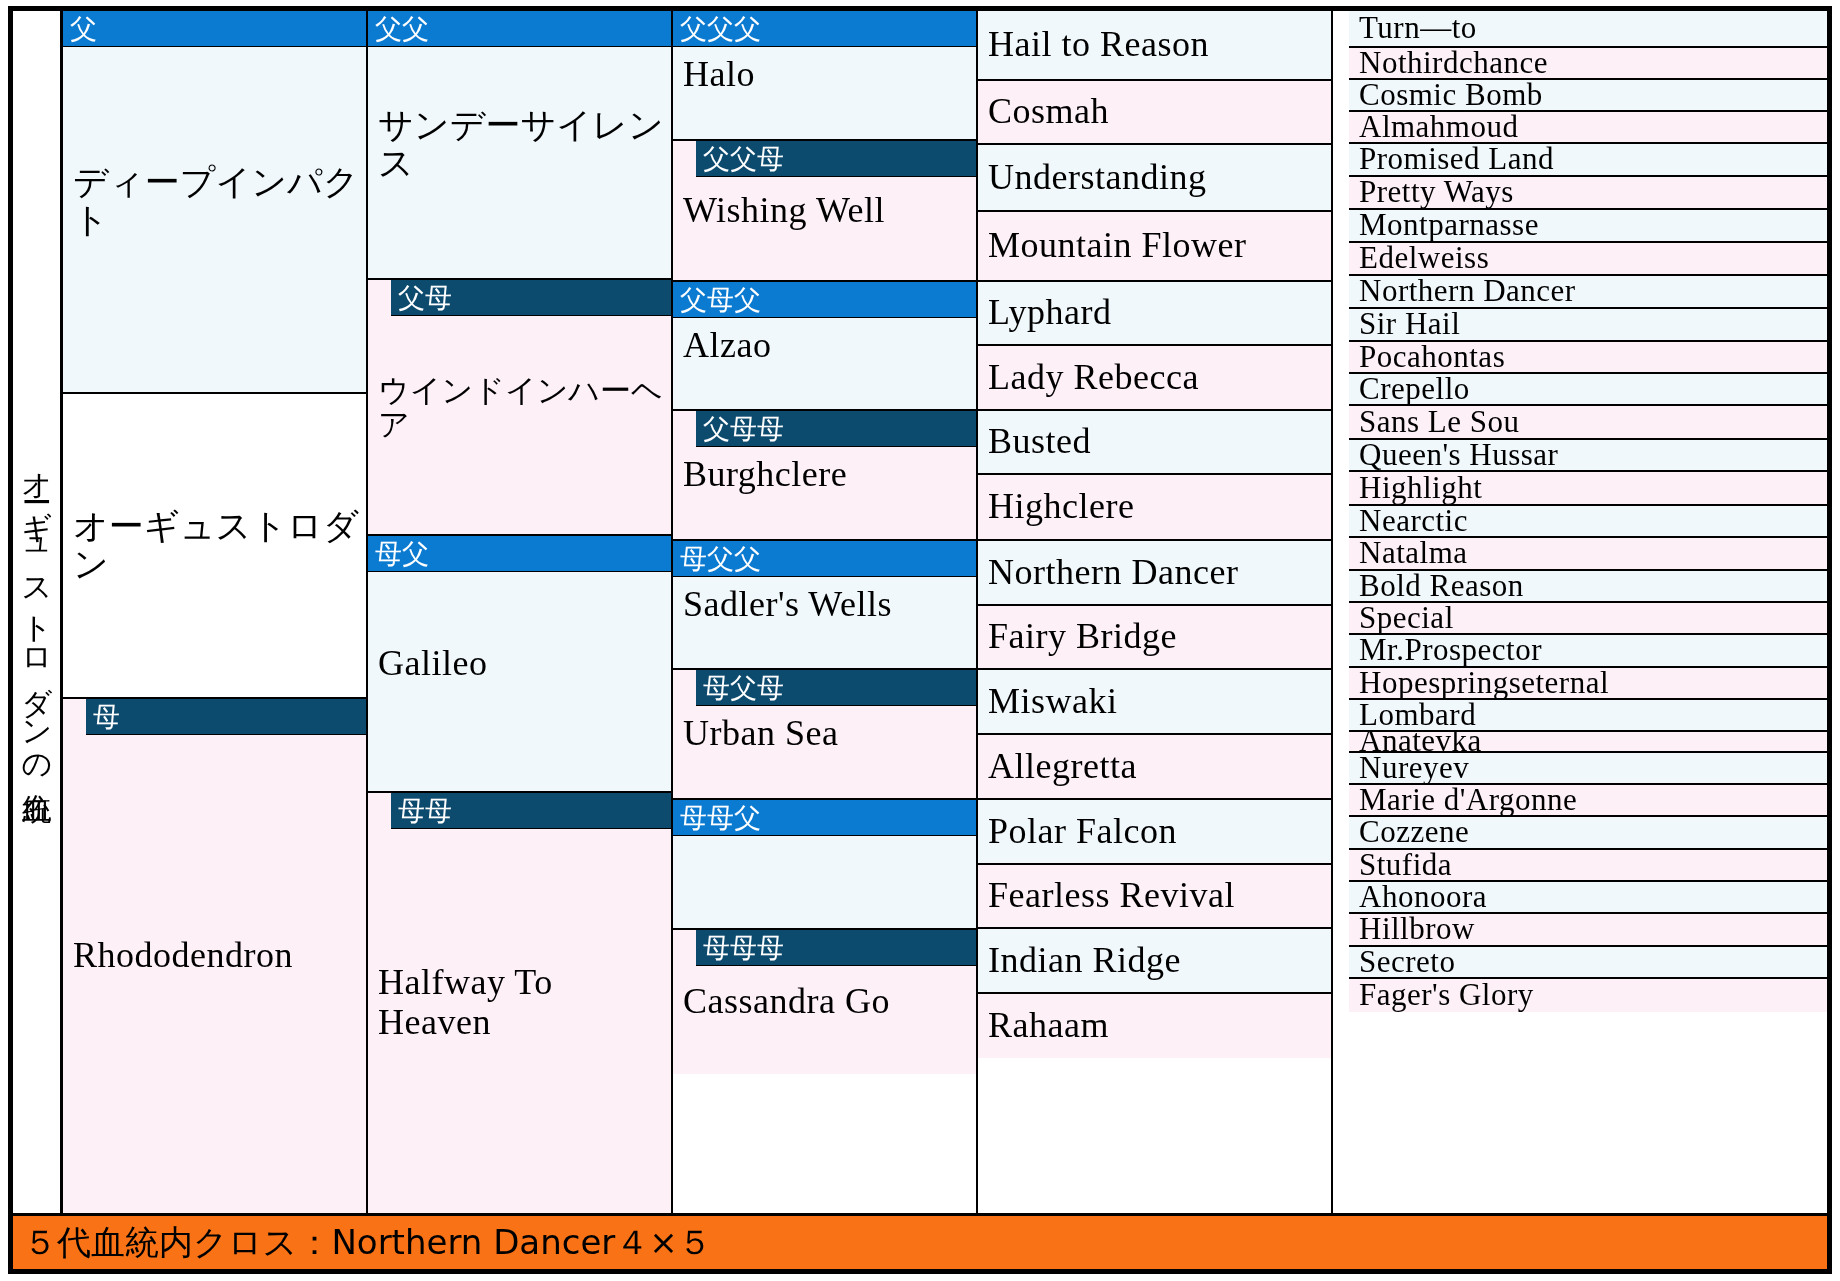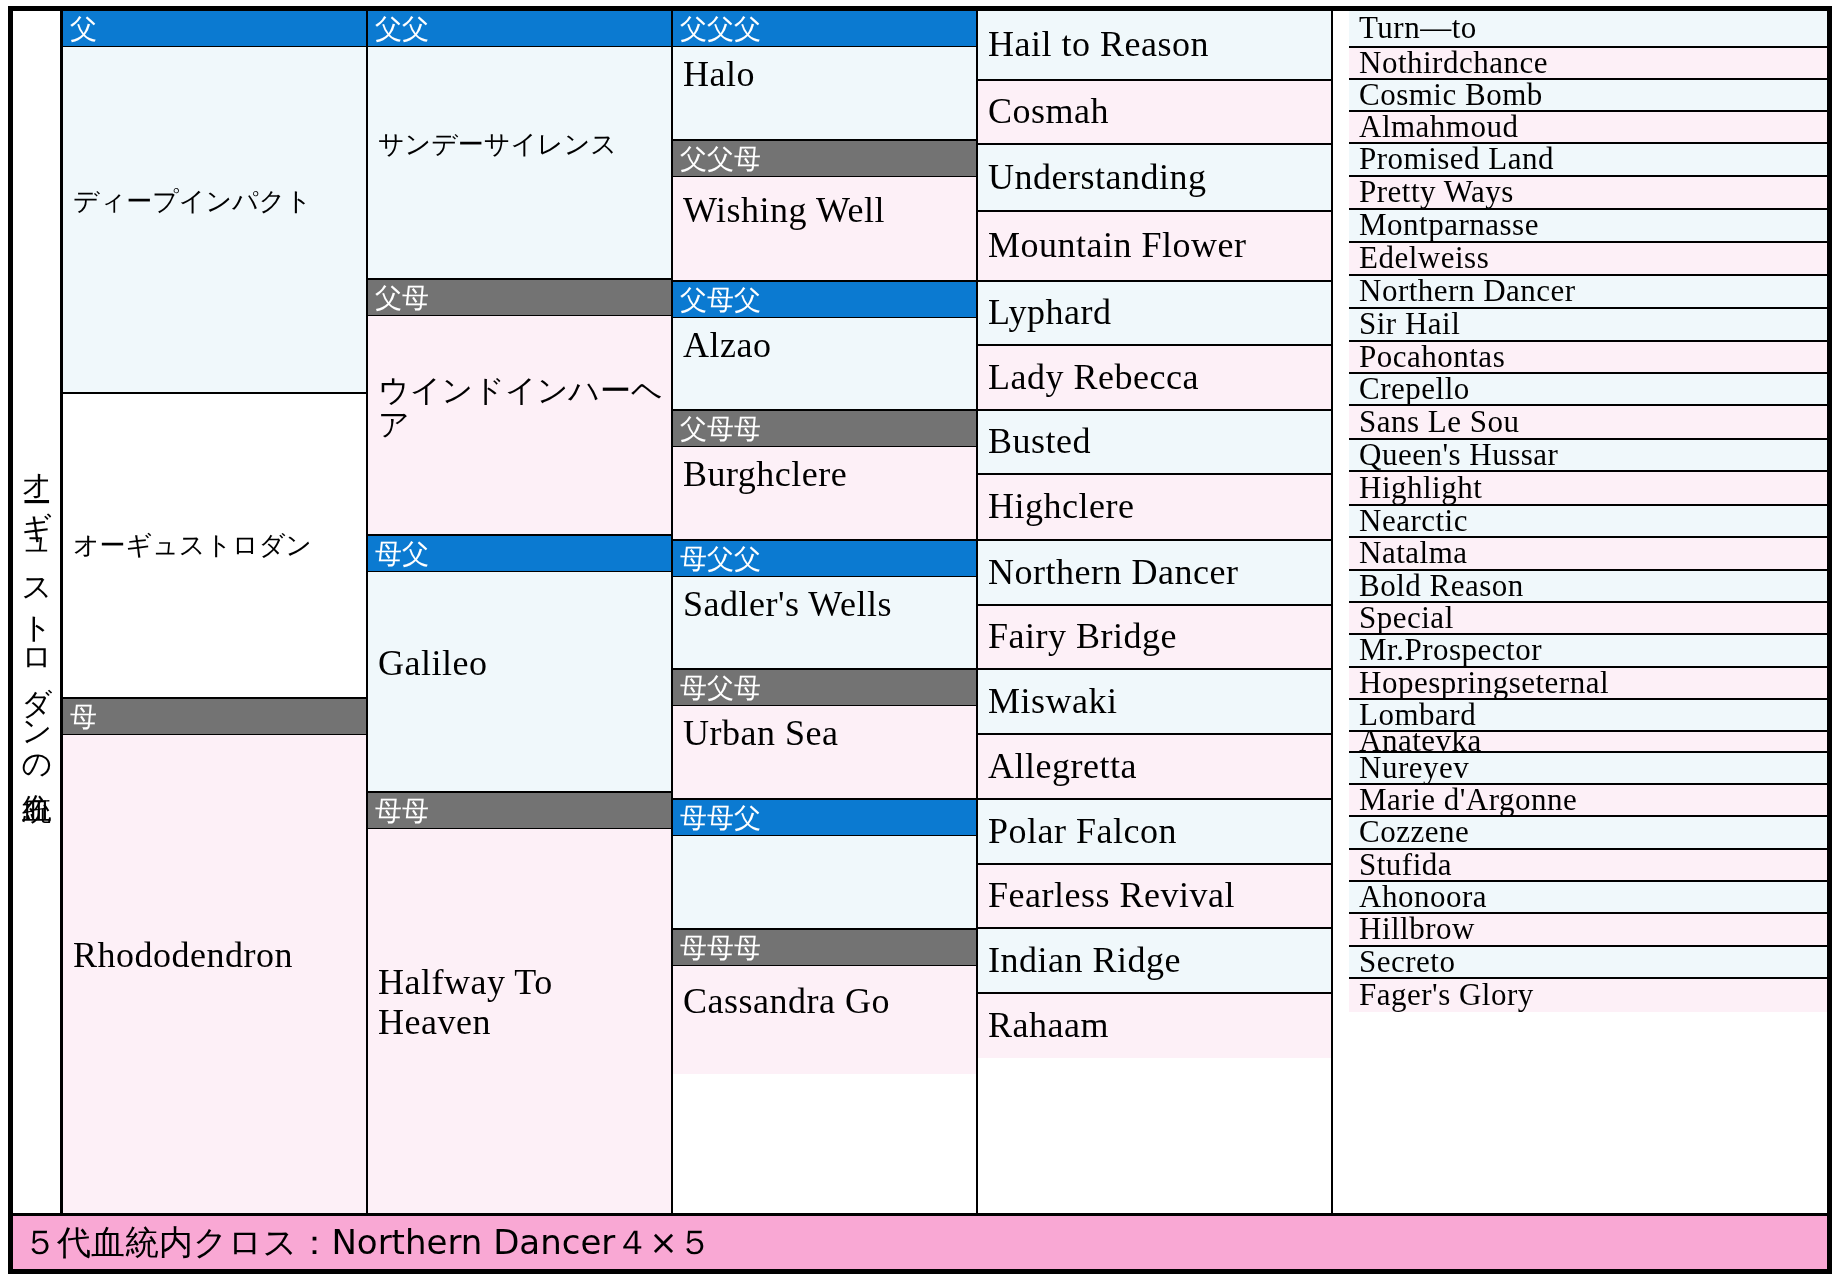--- a/index.html
+++ b/index.html
@@ -91,52 +91,52 @@
     align-items: center;
     padding-left: 7px;
     color: #ffffff;
     font-size: 27px;
     line-height: 1;
     font-family: "DejaVu Sans", "Liberation Sans", sans-serif;
     box-sizing: border-box;
     border-bottom: 1px solid #000000;
   }
   .tag.sire { background: #0b7ad1; }
-  .tag.dam  { background: #737373; }
+  .tag.dam  { background: #0c4a6e; margin-left: 23px; }
 
   .name {
     padding-left: 10px;
     padding-right: 4px;
     font-size: 36px;
     line-height: 1.1;
     color: #000000;
     width: 100%;
     box-sizing: border-box;
     letter-spacing: 0.5px;
   }
   .name.jp {
     font-family: "DejaVu Sans", "Liberation Sans", sans-serif;
-    font-size: 26px;
+    font-size: 35px;
     letter-spacing: 0px;
   }
   .name.small { font-size: 31px; }
 
   
   .bg-sire  { background: #f0f8fb; }
   .bg-dam   { background: #fdf0f7; }
   .bg-white { background: #ffffff; }
 
   
   .footer {
     flex: 0 0 56px;
     border-top: 3px solid #000000;
     display: flex;
     align-items: center;
     padding-left: 10px;
-    background: #f9a8d4;
+    background: #f97316;
     box-sizing: border-box;
   }
   .footer-text {
     font-size: 34px;
     color: #000000;
     font-family: "DejaVu Sans", "Liberation Sans", sans-serif;
     letter-spacing: 0px;
     white-space: nowrap;
   }
 </style>

